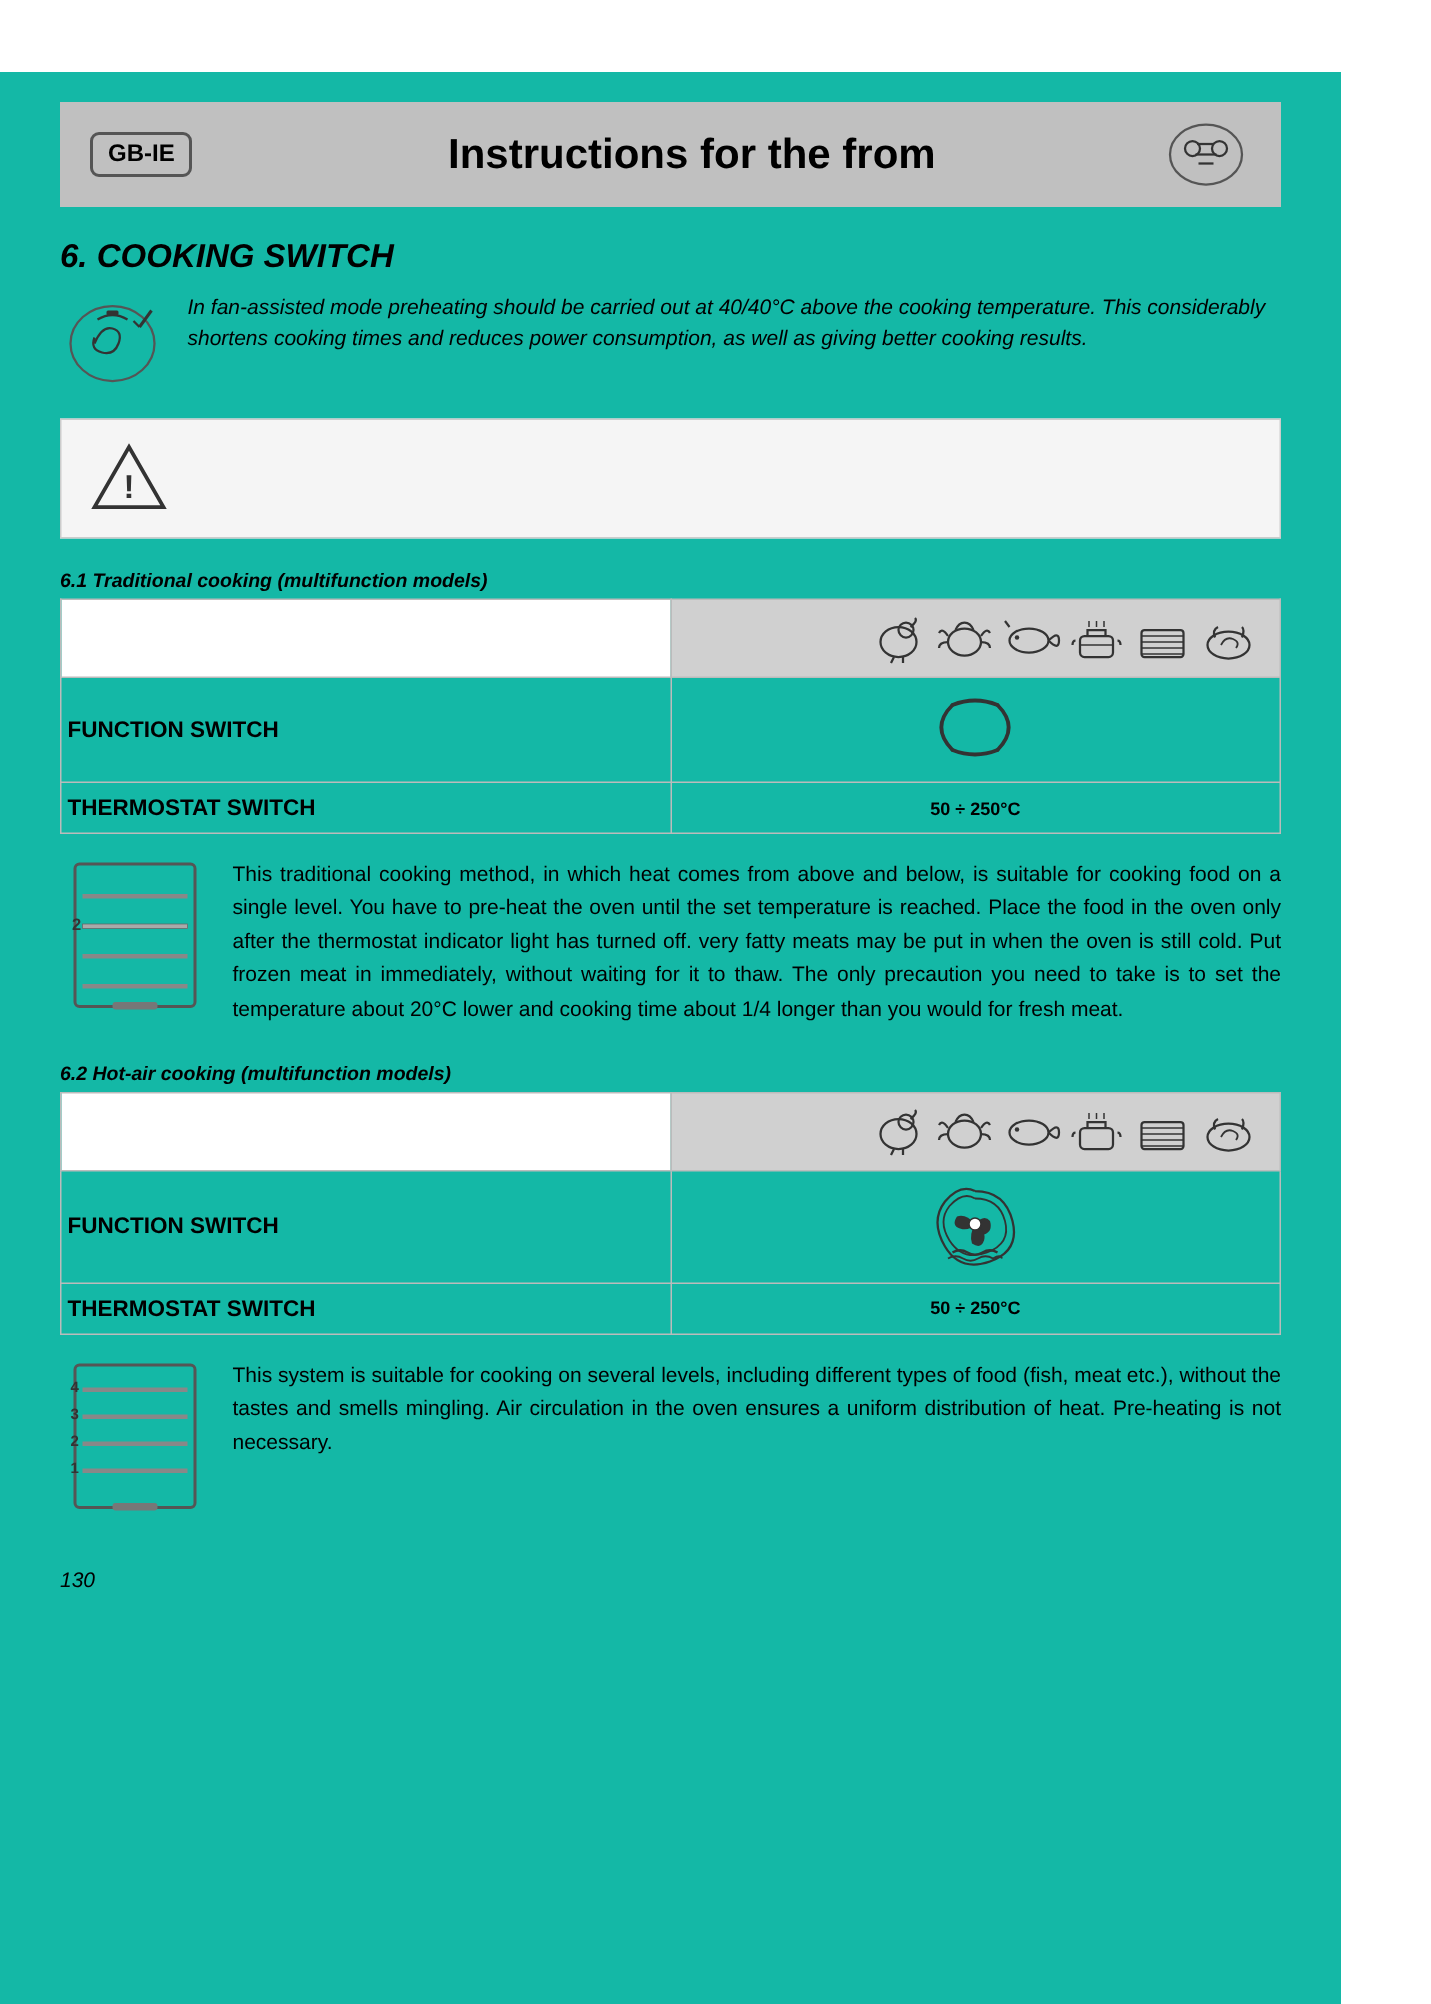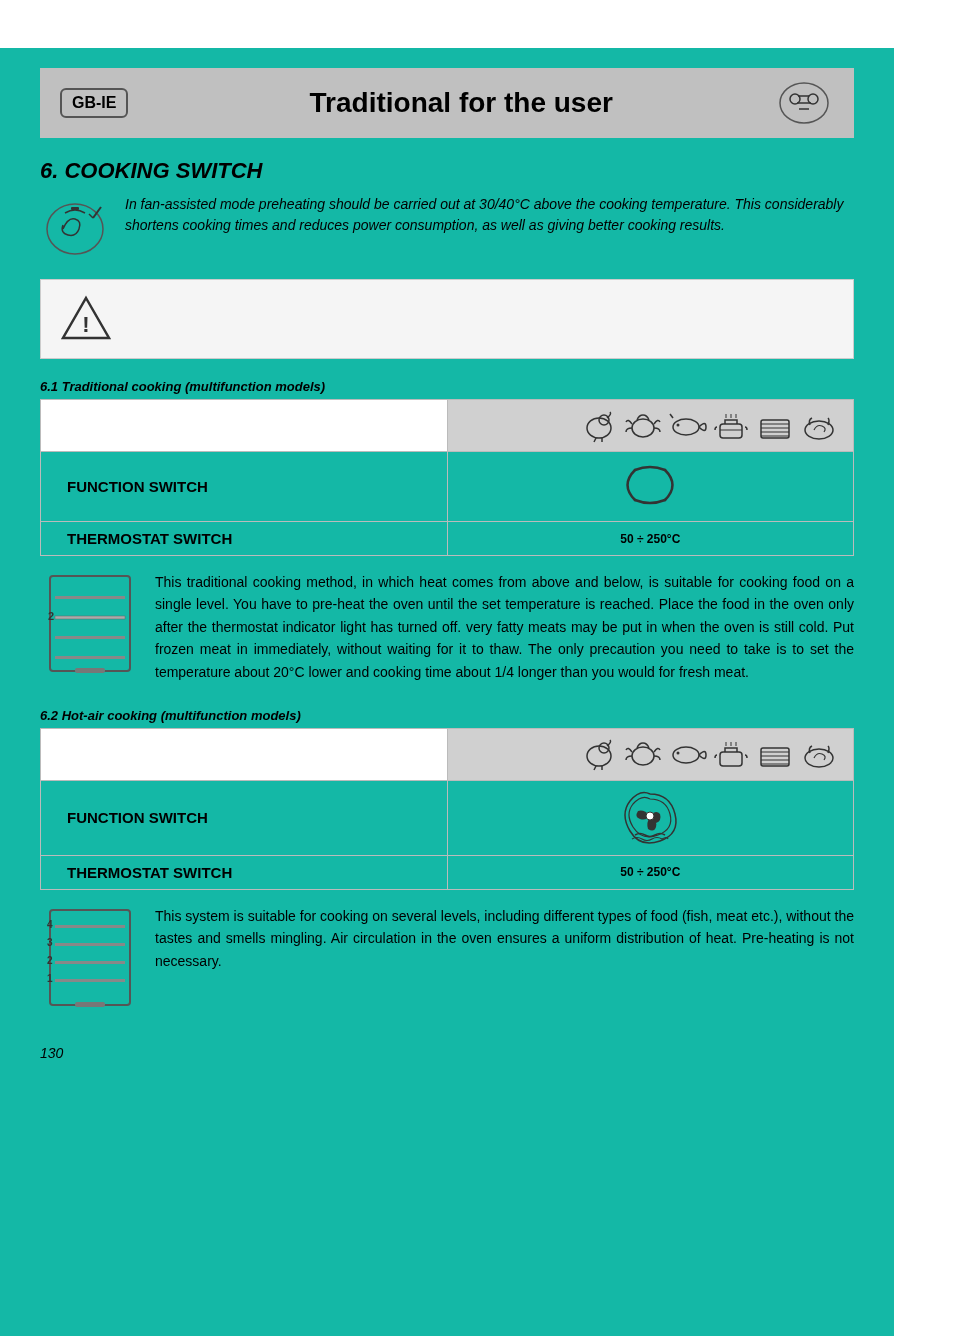--- a/index.html
+++ b/index.html
@@ -112,21 +112,21 @@
 
     
     .cooking-table {
       width: 100%;
       border-collapse: collapse;
       margin-top: 5px;
       margin-bottom: 0;
     }
     .cooking-table td {
       border: 1px solid #bbb;
-      padding: 8px 26px;
+      padding: 8px 4px;
       vertical-align: middle;
     }
     .cooking-table .icons-row td {
       background: #d0d0d0;
       text-align: right;
       padding: 8px 14px;
     }
     .cooking-table .label-cell {
       font-weight: bold;
       font-size: 15px;
@@ -181,21 +181,21 @@
       margin-top: 30px;
     }
   </style>
 </head>
 <body>
 
 <div class="page">
 
   <div class="header">
     <div class="header-logo">GB-IE</div>
-    <div class="header-title">Traditional for the user</div>
+    <div class="header-title">Instructions for the from</div>
     <div class="header-icon">
 
       <svg width="55" height="45" viewBox="0 0 55 45">
         <ellipse cx="27" cy="22" rx="24" ry="20" fill="none" stroke="#555" stroke-width="1.5"></ellipse>
 
         <circle cx="18" cy="18" r="5" fill="none" stroke="#333" stroke-width="1.5"></circle>
         <circle cx="36" cy="18" r="5" fill="none" stroke="#333" stroke-width="1.5"></circle>
         <line x1="21" y1="15" x2="32" y2="15" stroke="#333" stroke-width="1.5"></line>
         <line x1="20" y1="22" x2="34" y2="22" stroke="#333" stroke-width="1.5"></line>
         <line x1="22" y1="28" x2="32" y2="28" stroke="#333" stroke-width="1.5"></line>
@@ -215,21 +215,21 @@
 
         <path d="M20 30 Q25 18 32 20 Q39 22 36 30 Q33 38 25 36 Q17 34 20 26" fill="none" stroke="#333" stroke-width="1.5"></path>
 
         <path d="M22 14 Q32 8 42 14" fill="none" stroke="#333" stroke-width="1.5"></path>
         <rect x="28" y="8" width="8" height="3" rx="1" fill="#333"></rect>
 
         <line x1="46" y1="15" x2="50" y2="19" stroke="#333" stroke-width="1.5"></line>
         <line x1="50" y1="19" x2="58" y2="8" stroke="#333" stroke-width="2"></line>
       </svg>
     </div>
-    <div class="cooking-hints-text">In fan-assisted mode preheating should be carried out at 30/40°C above the cooking temperature. This considerably shortens cooking times and reduces power consumption, as well as giving better cooking results.</div>
+    <div class="cooking-hints-text">In fan-assisted mode preheating should be carried out at 40/40°C above the cooking temperature. This considerably shortens cooking times and reduces power consumption, as well as giving better cooking results.</div>
   </div>
 
   <div class="warning-box">
     <div class="warning-icon">
       <svg width="50" height="50" viewBox="0 0 50 50">
         <polygon points="25,4 48,44 2,44" fill="none" stroke="#333" stroke-width="2.5"></polygon>
         <text x="25" y="38" text-anchor="middle" font-size="22" font-weight="bold" fill="#333">!</text>
       </svg>
     </div>
   </div>

